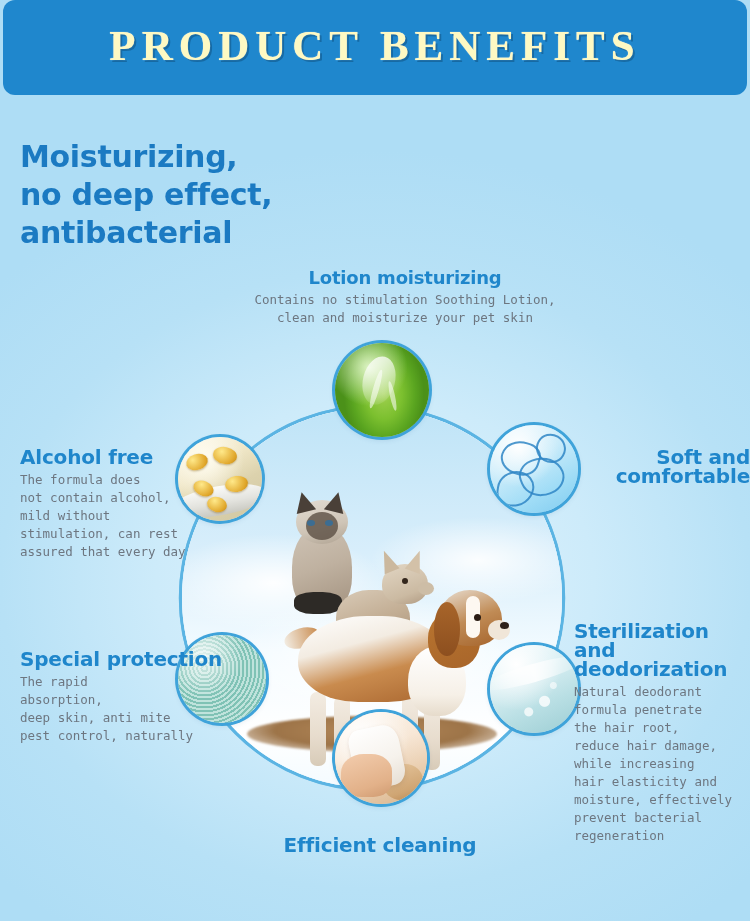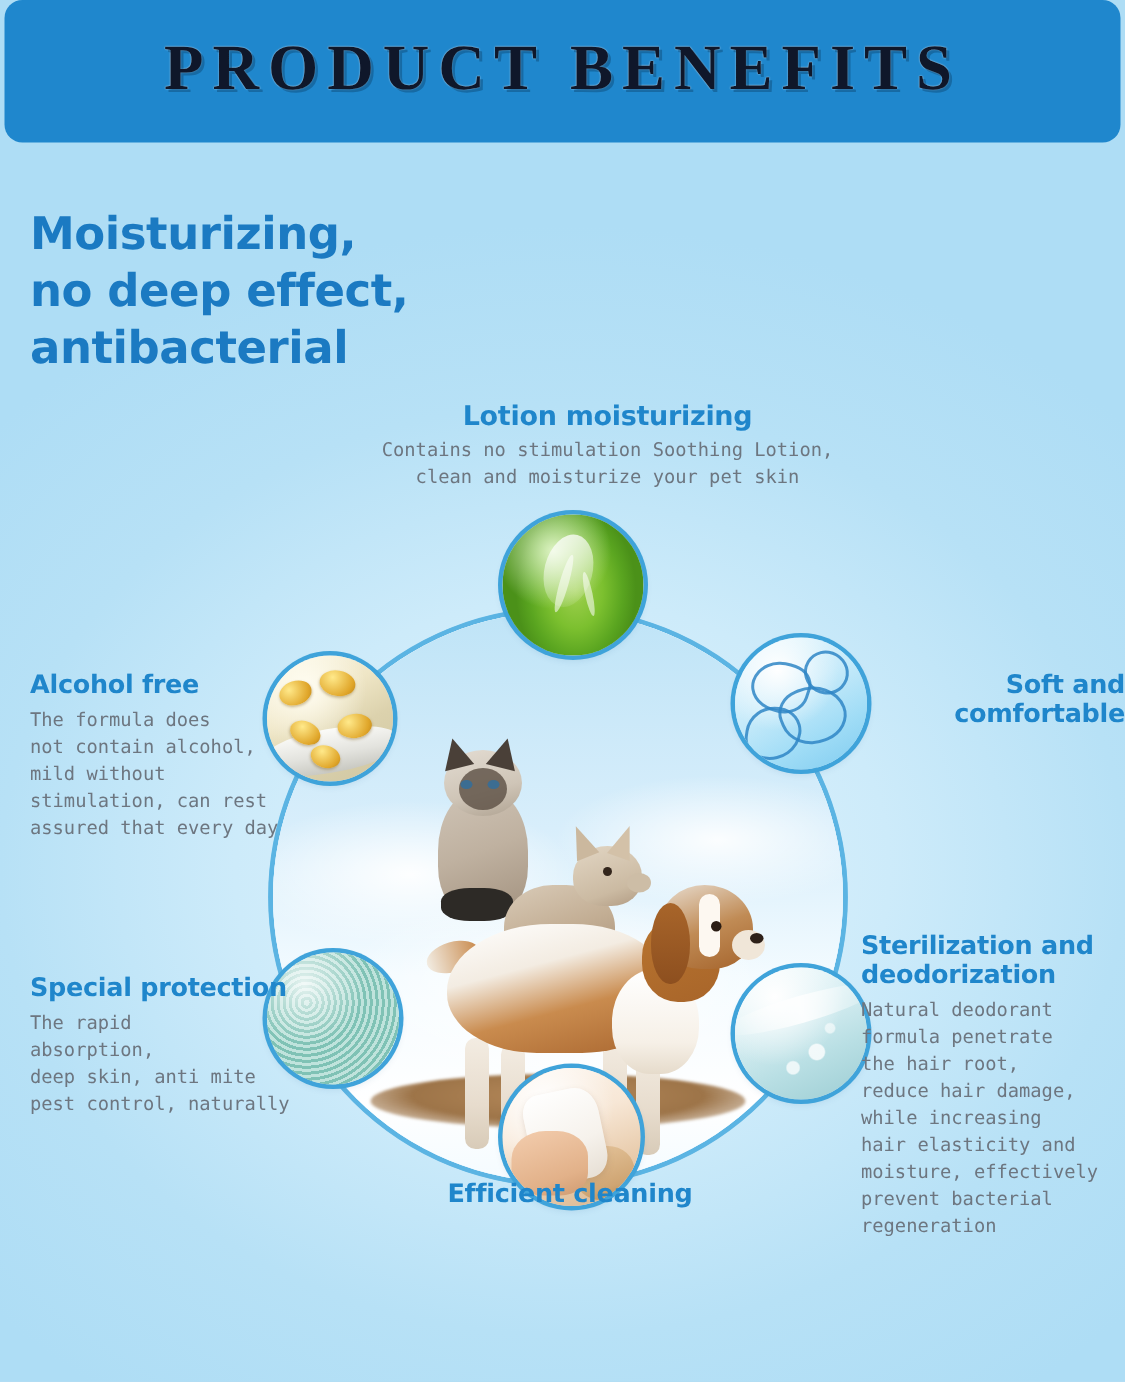--- a/index.html
+++ b/index.html
@@ -25,21 +25,21 @@
     border-radius:12px;
     overflow:hidden;
   }
   .banner-title{
     position:absolute;left:0;right:0;top:21px;
     text-align:center;
     font-family:"Liberation Serif", serif;
     font-size:43px;
     font-weight:700;
     letter-spacing:6px;
-    color:#0f172a;
+    color:#fef9c3;
     text-shadow:2px 2px 0 rgba(12,70,115,.45), 0 0 1px rgba(255,255,255,.9);
     white-space:nowrap;
   }
   .notch-soft{
     position:absolute;left:328px;top:84px;width:94px;height:24px;
     background:
       radial-gradient(ellipse 60px 20px at 50% -4px, #1f87cd 58%, rgba(31,135,205,0) 62%);
   }
 
   
@@ -189,21 +189,21 @@
   .n-bottom .paw{position:absolute;left:52%;top:56%;width:44%;height:40%;border-radius:40% 44% 40% 44%;background:linear-gradient(160deg,#e6c79f 0%,#cfa573 70%,#b8864f 100%);}
 
   
   .arcs{position:absolute;left:0;top:0;width:750px;height:921px;pointer-events:none;}
 
   
   .blk{position:absolute;}
   .blk .t{
     font-family:"DejaVu Sans", sans-serif;
     font-weight:700;
-    font-size:17px;
+    font-size:20px;
     color:#1f86cb;
     letter-spacing:-0.2px;
     margin-bottom:4px;
     line-height:19px;
   }
   .blk .b{
     font-family:"DejaVu Sans Mono", monospace;
     font-size:12.5px;
     line-height:18px;
     color:#6d7680;
@@ -211,21 +211,21 @@
   }
   .blk.center{text-align:center;}
   .blk.center .t{text-align:center;}
 
   .b-top{left:195px;top:268px;width:420px;}
   .b-top .t{font-size:18px;}
   .b-left1{left:20px;top:448px;width:215px;}
   .b-left2{left:20px;top:650px;width:215px;}
   .b-right1{left:574px;top:448px;width:176px;text-align:right;}
   .b-right2{left:574px;top:622px;width:176px;}
-  .b-bottom{left:170px;top:787px;width:420px;}
+  .b-bottom{left:170px;top:836px;width:420px;}
 </style>
 </head>
 <body>
 
 <div class="page">
 
   <div class="banner">
     <div class="banner-title">PRODUCT BENEFITS</div>
   </div>
   <div class="notch-soft"></div>

